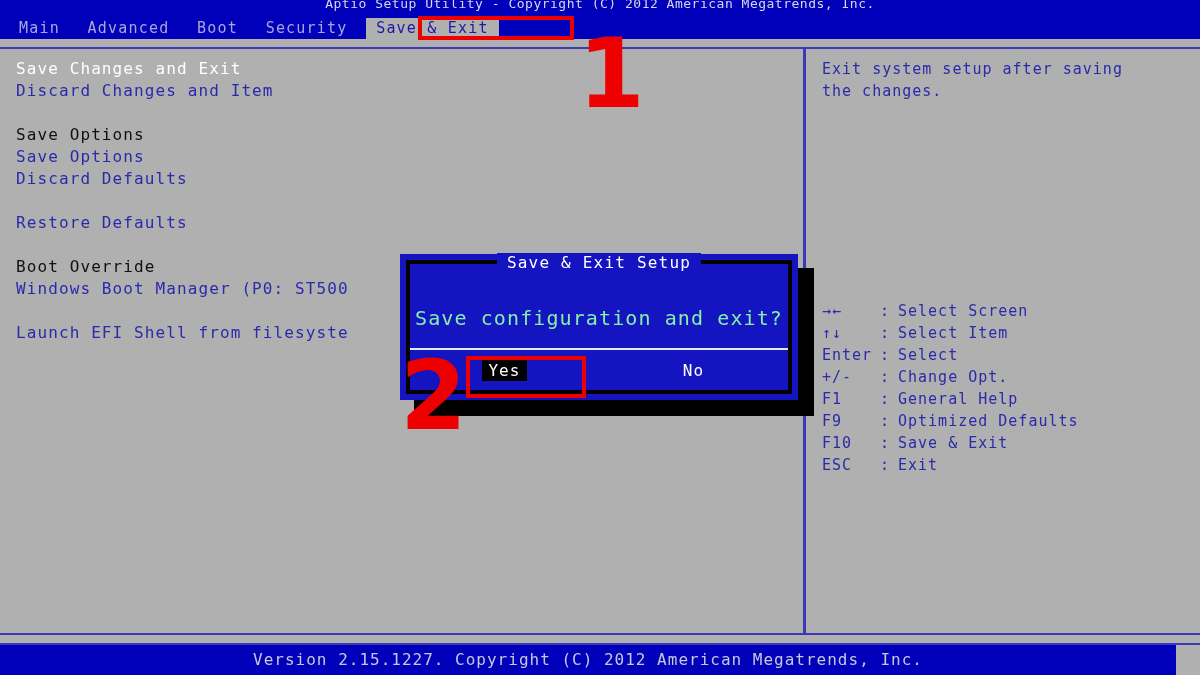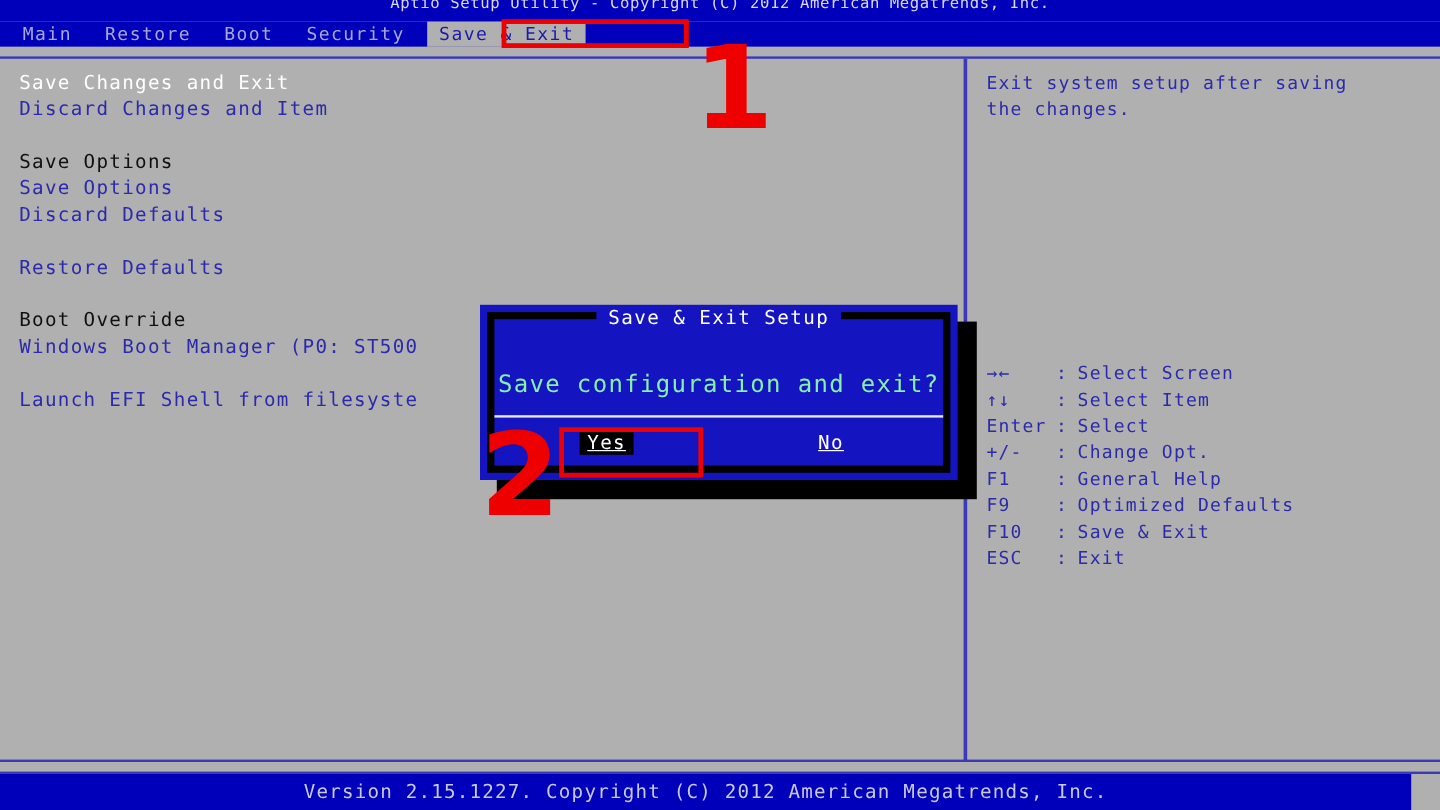--- a/index.html
+++ b/index.html
@@ -91,21 +91,21 @@
   #dlg-shadow {
     position:absolute; left:414px; top:268px; width:400px; height:148px;
     background:#000000;
   }
   #dialog {
     position:absolute; left:400px; top:254px; width:398px; height:146px;
     background:#1414c0;
   }
   #dlg-inner {
     position:absolute; left:6px; top:6px; right:6px; bottom:6px;
-    border:6px solid #000000;
+    border:4px solid #000000;
   }
   #dlg-title {
     position:absolute; left:0; top:-11px; width:100%;
     text-align:center; pointer-events:none;
   }
   #dlg-title span {
     background:#1414c0; padding:0 10px; color:#ffffff;
     font-size:16px; letter-spacing:1.2px; white-space:nowrap;
   }
   #dlg-msg {
@@ -114,21 +114,21 @@
     font-size:20px; letter-spacing:1.1px; white-space:nowrap;
   }
   #dlg-buttonbar {
     position:absolute; left:0; right:0; bottom:0; height:42px;
     border-top:2px solid #e8e8f4; display:flex;
   }
   .dlg-btn {
     flex:1 1 50%; display:flex; align-items:center; justify-content:center;
   }
   .dlg-btn .lbl {
-    font-size:16px; letter-spacing:1.1px; color:#ffffff; padding:1px 6px;text-decoration:underline;
+    font-size:16px; letter-spacing:1.1px; color:#ffffff; padding:1px 6px;
   }
   .dlg-btn.focused .lbl { background:#000000; color:#ffffff; }
 
   
   .anno-box {
     position:absolute; border:4px solid #ee0000; pointer-events:none;
   }
   .anno-num {
     position:absolute; color:#ee0000; font-weight:bold;
     font-family:"DejaVu Sans","Liberation Sans",sans-serif;
@@ -143,21 +143,21 @@
 <body>
 
 <div id="screen">
 
   <div id="titlebar">
     <span>Aptio Setup Utility - Copyright (C) 2012 American Megatrends, Inc.</span>
   </div>
 
   <div id="menubar">
     <span class="menu-item first">Main</span>
-    <span class="menu-item">Restore</span>
+    <span class="menu-item">Advanced</span>
     <span class="menu-item">Boot</span>
     <span class="menu-item">Security</span>
     <span class="menu-item active">Save &amp; Exit</span>
   </div>
 
   <div class="hr-gray" style="top:39px;"></div>
   <div class="hr-blue" style="top:47px;"></div>
 
   <div id="vdivider"></div>
 

